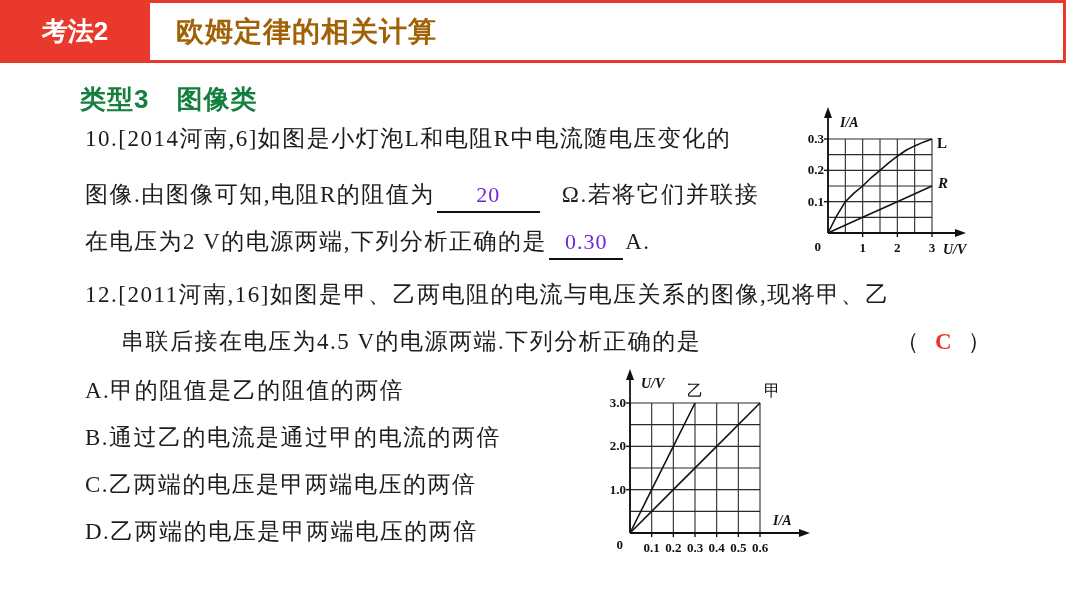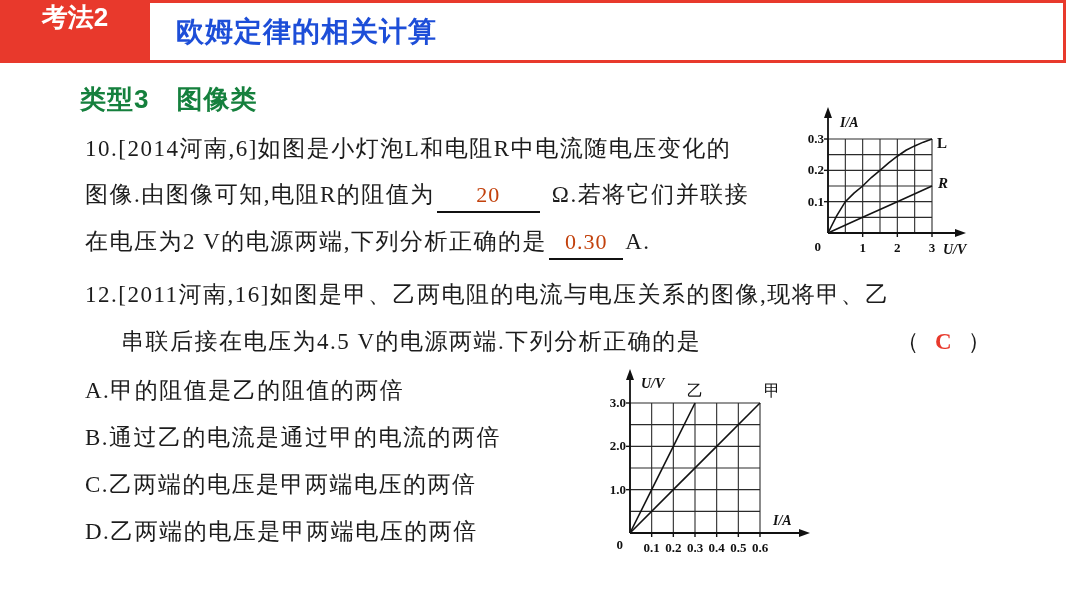--- a/index.html
+++ b/index.html
@@ -6,73 +6,73 @@
   html,body { width:1066px; height:600px; }
   body {
     position:relative; background:#ffffff; overflow:hidden;
     font-family:"Liberation Serif","DejaVu Serif",serif;
     color:#1c1c1c;
   }
   
   .tagbox {
     position:absolute; left:0; top:0; width:150px; height:63px;
     background:#e8392c; color:#fff;
-    display:flex; align-items:flex-start; justify-content:center;
+    display:flex; align-items:center; justify-content:center;
     font-family:"Liberation Sans","DejaVu Sans",sans-serif;
     font-weight:bold; font-size:26px;
   }
   .titlebox {
     position:absolute; left:150px; top:0; right:0; height:63px;
     background:#fff;
     border-top:3px solid #e8392c; border-bottom:3px solid #e8392c; border-right:3px solid #e8392c;
     display:flex; align-items:center; padding-left:26px;
   }
   .titlebox .ttl {
-    color:#1d4ed8; font-weight:bold; font-size:28px; letter-spacing:1px;
+    color:#a16207; font-weight:bold; font-size:28px; letter-spacing:1px;
     font-family:"Liberation Sans","DejaVu Sans",sans-serif;
   }
   
   .section-heading {
     position:absolute; left:80px; top:82px;
     font-family:"Liberation Sans","DejaVu Sans",sans-serif;
     font-weight:bold; font-size:26px; color:#15803d; letter-spacing:1px;
     white-space:nowrap;
   }
   
   .line {
     position:absolute; left:85px; white-space:nowrap;
     font-size:23px; letter-spacing:1.5px; line-height:30px; color:#1c1c1c;
   }
   .blk {
     display:inline-block; border-bottom:2px solid #111;
     text-align:center; padding:0 2px 1px 2px; margin:0 2px;
   }
-  .ans { color:#c2410c; font-size:22px; letter-spacing:1px; }
-  .after { margin-left:10px; }
+  .ans { color:#6d28d9; font-size:22px; letter-spacing:1px; }
+  .after { margin-left:20px; }
   .ansbracket { position:absolute; left:775px; top:0; letter-spacing:0; }
   .ansbracket .red { color:#e8392c; margin:0 16px; font-weight:bold; }
   
   svg.chart { position:absolute; overflow:visible; }
   svg.chart text { font-family:"Liberation Serif","DejaVu Serif",serif; fill:#111; }
 </style>
 </head>
 <body>
 
 <header>
   <div class="tagbox">
     <span>考法2</span>
   </div>
   <div class="titlebox">
     <span class="ttl">欧姆定律的相关计算</span>
   </div>
 </header>
 
 <h2 class="section-heading">类型3　图像类</h2>
 
-<div class="line" style="top:134px">10.[2014河南,6]如图是小灯泡L和电阻R中电流随电压变化的</div>
+<div class="line" style="top:124px">10.[2014河南,6]如图是小灯泡L和电阻R中电流随电压变化的</div>
 
 <div class="line" style="top:180px"><span>图像.由图像可知,电阻R的阻值为</span><span class="blk" style="width:103px"><span class="ans">20</span></span><span class="after">Ω.若将它们并联接</span></div>
 
 <div class="line" style="top:227px"><span>在电压为2 V的电源两端,下列分析正确的是</span><span class="blk" style="width:74px"><span class="ans">0.30</span></span><span>A.</span></div>
 
 <svg class="chart" id="chart0" style="left:795px; top:100px;" width="271" height="165">
     <line x1="33" y1="133" x2="33" y2="39" stroke="#2b2b2b" stroke-width="1.1"></line>
     <line x1="50.33333333333333" y1="133" x2="50.33333333333333" y2="39" stroke="#2b2b2b" stroke-width="1.1"></line>
     <line x1="67.66666666666666" y1="133" x2="67.66666666666666" y2="39" stroke="#2b2b2b" stroke-width="1.1"></line>
     <line x1="85" y1="133" x2="85" y2="39" stroke="#2b2b2b" stroke-width="1.1"></line>

